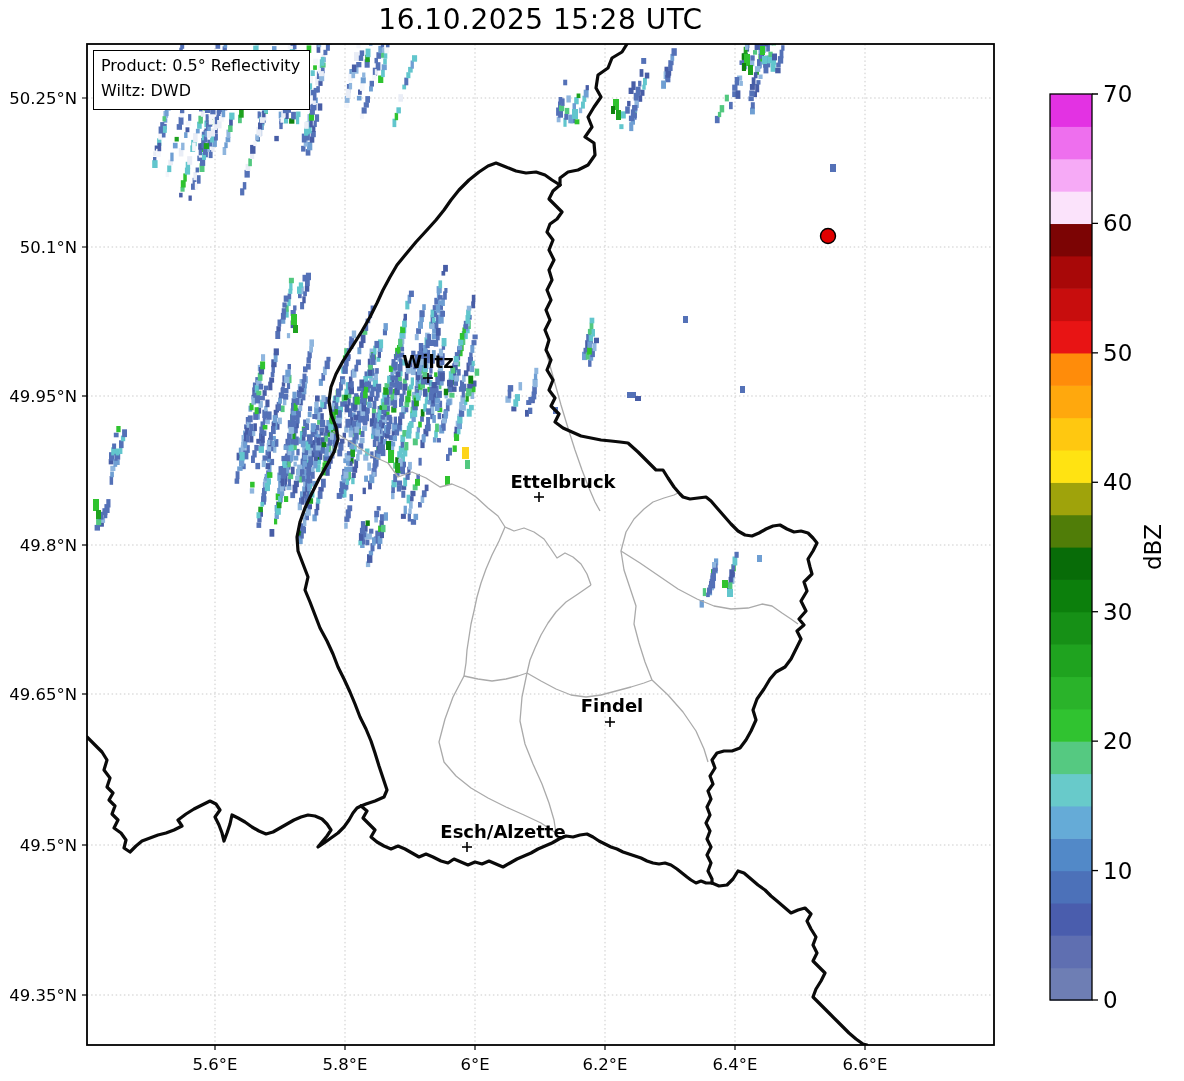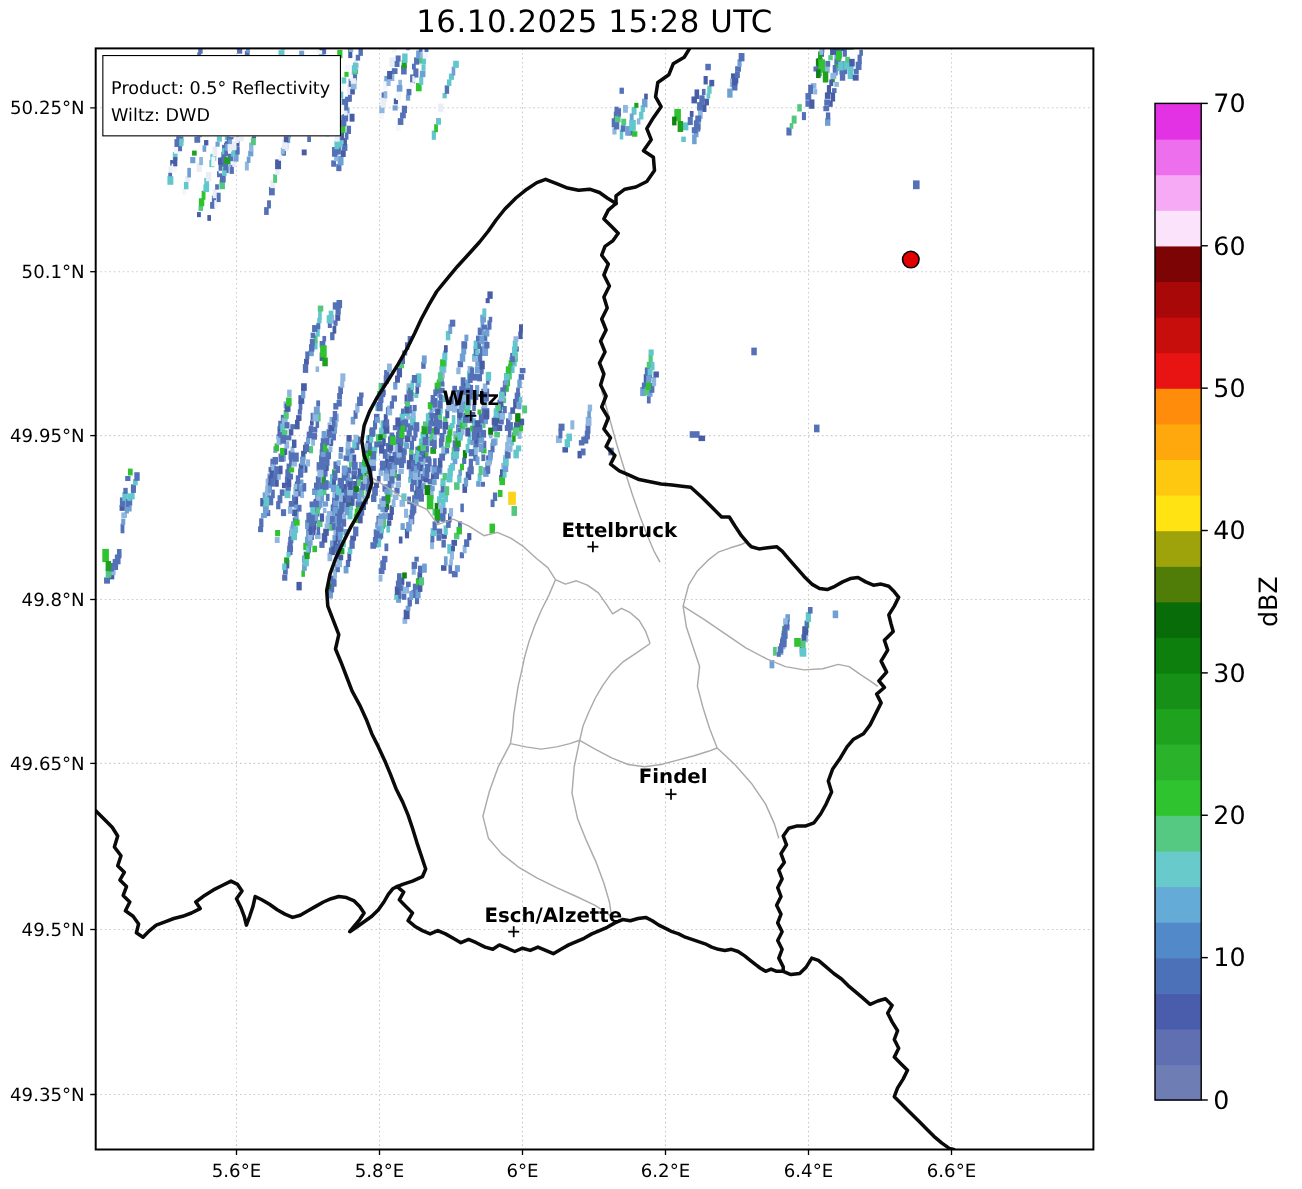--- a/index.html
+++ b/index.html
@@ -1,21 +1,21 @@
 <!DOCTYPE html>
 <html><head>
 <meta charset="utf-8">
 <style>
   html,body{margin:0;padding:0;background:#ffffff;}
   .stage{position:relative;width:1184px;height:1081px;background:#ffffff;overflow:hidden;
          font-family:"DejaVu Sans",sans-serif;border-radius:18px;}
   .map-title{position:absolute;left:87px;top:3px;width:907px;text-align:center;
              font-size:28px;color:#000;letter-spacing:0.5px;}
   .infobox{position:absolute;left:93px;top:50px;background:#ffffff;border:1.5px solid #000;
-           padding:17px 9px 5px 7px;font-size:16px;line-height:1.55;color:#000;z-index:5;}
+           padding:3px 9px 5px 7px;font-size:16px;line-height:1.55;color:#000;z-index:5;}
   svg{position:absolute;left:0;top:0;}
   text{font-family:"DejaVu Sans",sans-serif;}
 </style>
 </head>
 <body>
 
 <div class="stage">
   <div class="map-title">16.10.2025 15:28 UTC</div>
   <svg id="map" width="1184" height="1081" viewBox="0 0 1184 1081">
       <defs>

